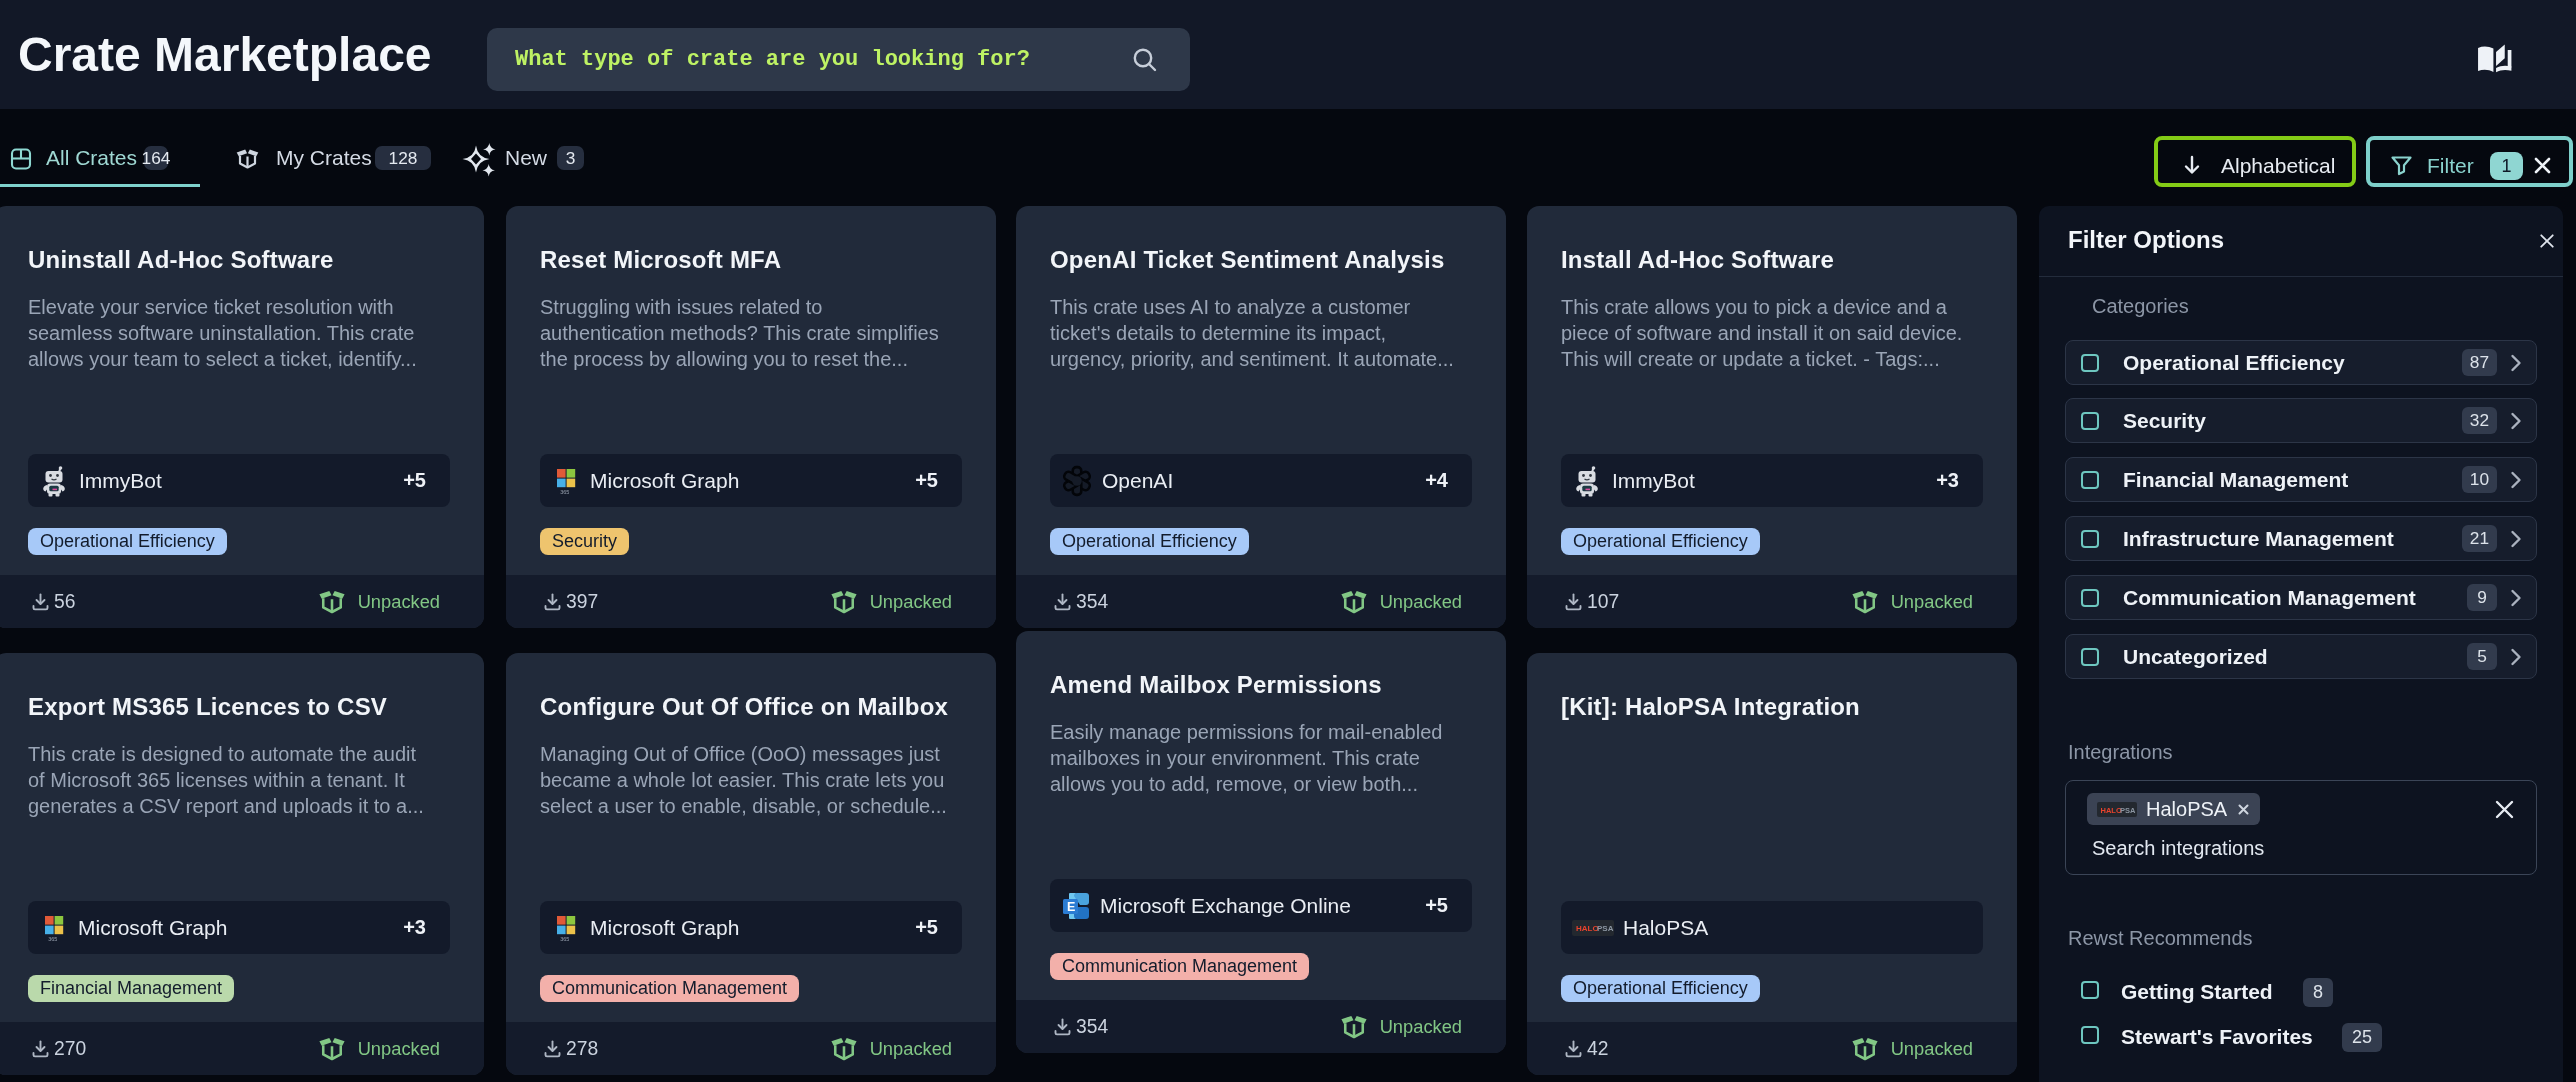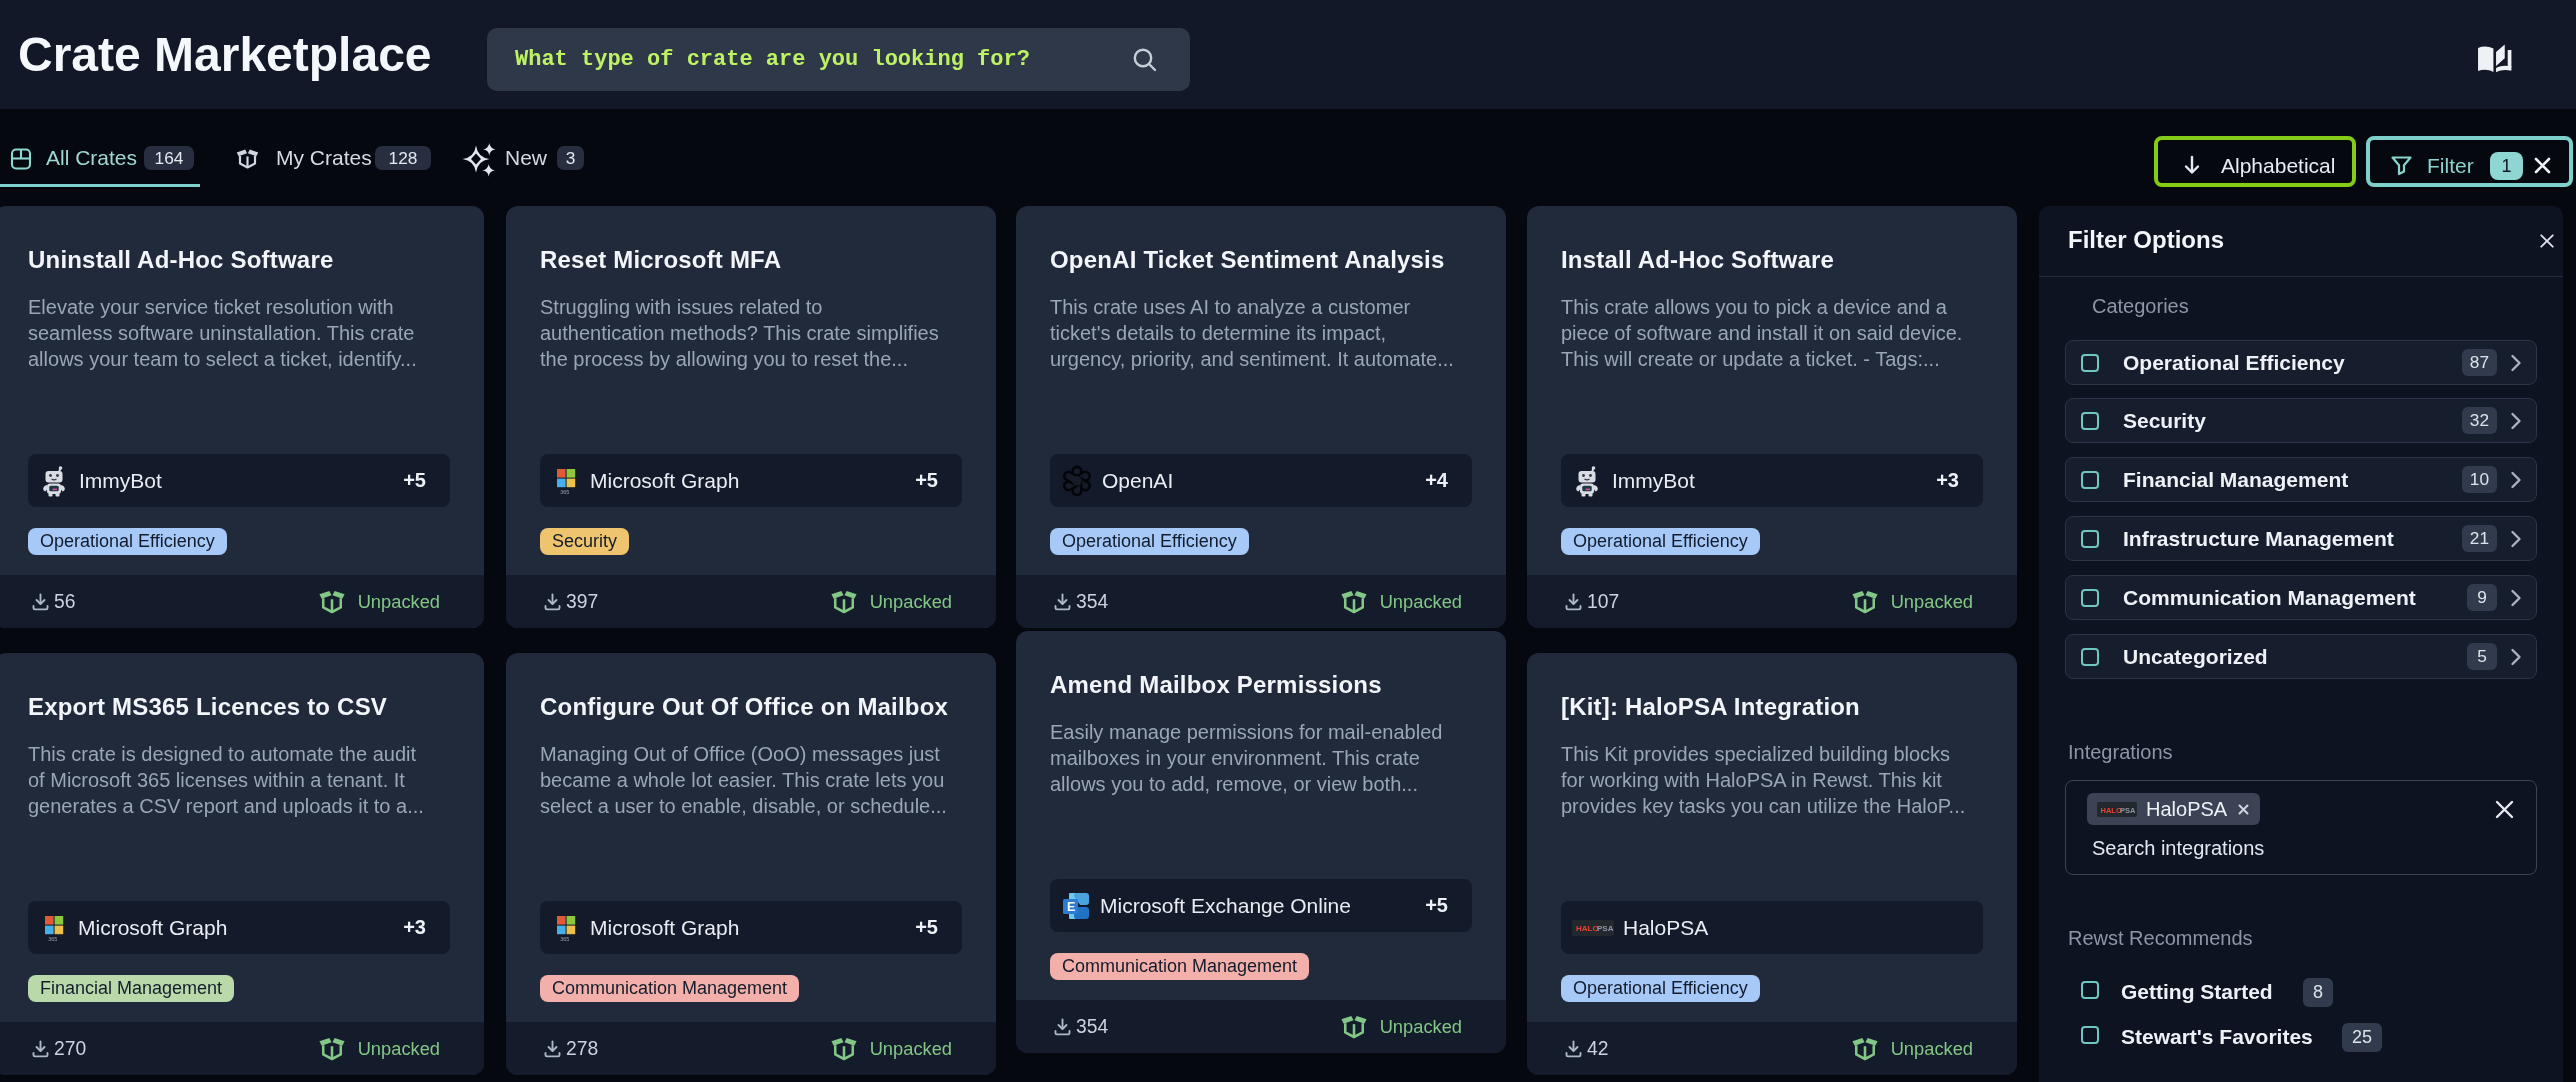--- a/index.html
+++ b/index.html
@@ -70,21 +70,21 @@
     <path d="M18 24.6 C22.5 22.2 27 22 32.5 23.2 V27 C27 25.8 22.5 26 18 28.4 Z"></path>
   </svg>
 </div>
 
 <svg class="abs" style="left:10px;top:146px" width="22" height="25" viewBox="0 0 22 25" fill="none" stroke="#8ed8d2" stroke-width="2.1">
   <rect x="2" y="3.5" width="18" height="19" rx="4"></rect>
   <path d="M2 12.5 H20"></path>
   <path d="M11 3.5 V12.5"></path>
 </svg>
 <div class="tab-label" style="left:46px; top:146px; color:#9fd8d3;">All Crates</div>
-<div class="badge" style="left:144px; top:146px; width:50px;">164</div>
+<div class="badge" style="left:144px; top:146px; width:24px;">164</div>
 <div id="underline"></div>
 
 <svg class="abs" style="left:235px;top:147px" width="25" height="23" viewBox="0 0 24 23">
   <polygon points="1.2,5.5 9.7,2.5 11.6,6.3 3.2,9.3" fill="#ced5df"></polygon>
   <polygon points="22.8,5.5 14.3,2.5 12.4,6.3 20.8,9.3" fill="#ced5df"></polygon>
   <path d="M4.5 9 V16.6 L12 20.5 L19.5 16.6 V9" stroke="#ced5df" stroke-width="2.2" fill="none" stroke-linejoin="round"></path>
   <path d="M12 9.5 V20" stroke="#ced5df" stroke-width="2.2"></path>
 </svg>
 <div class="tab-label" style="left:276px; top:146px;">My Crates</div>
 <div class="badge" style="left:375px; top:146px; width:56px;">128</div>
@@ -366,21 +366,20 @@
   <polygon points="22.8,5.3 14.3,2.4 12.4,6.2 20.8,9.2" fill="#82c785"></polygon>
   <path d="M4.5 8.8 V16.6 L12 20.5 L19.5 16.6 V8.8" stroke="#82c785" stroke-width="2.2" fill="none" stroke-linejoin="round"></path>
   <path d="M12 9.5 V20" stroke="#82c785" stroke-width="2.2"></path>
 </svg>
           <span>Unpacked</span>
         </span>
       </div>
     </div>
     <div class="card" style="left: 1527px; top: 653px;">
       <div class="ct">[Kit]: HaloPSA Integration</div>
-  <div class="cd">This Kit provides specialized building blocks<br>for working with HaloPSA in Rewst. This kit<br>provides key tasks you can utilize the HaloP...</div>
   <div class="chip">
         <svg width="42" height="16" viewBox="0 0 42 16">
           <rect width="42" height="16" rx="2" fill="#23282f"></rect>
           <text x="4" y="11" font-size="8" font-weight="700" fill="#e8432d" font-family="Liberation Sans">HALO</text>
           <text x="25" y="11" font-size="8" font-weight="700" fill="#8b95a1" font-family="Liberation Sans">PSA</text>
         </svg>
         <span class="nm">HaloPSA</span>
       </div>
   <div class="pill p-blue">Operational Efficiency</div>
   <div class="cf">

